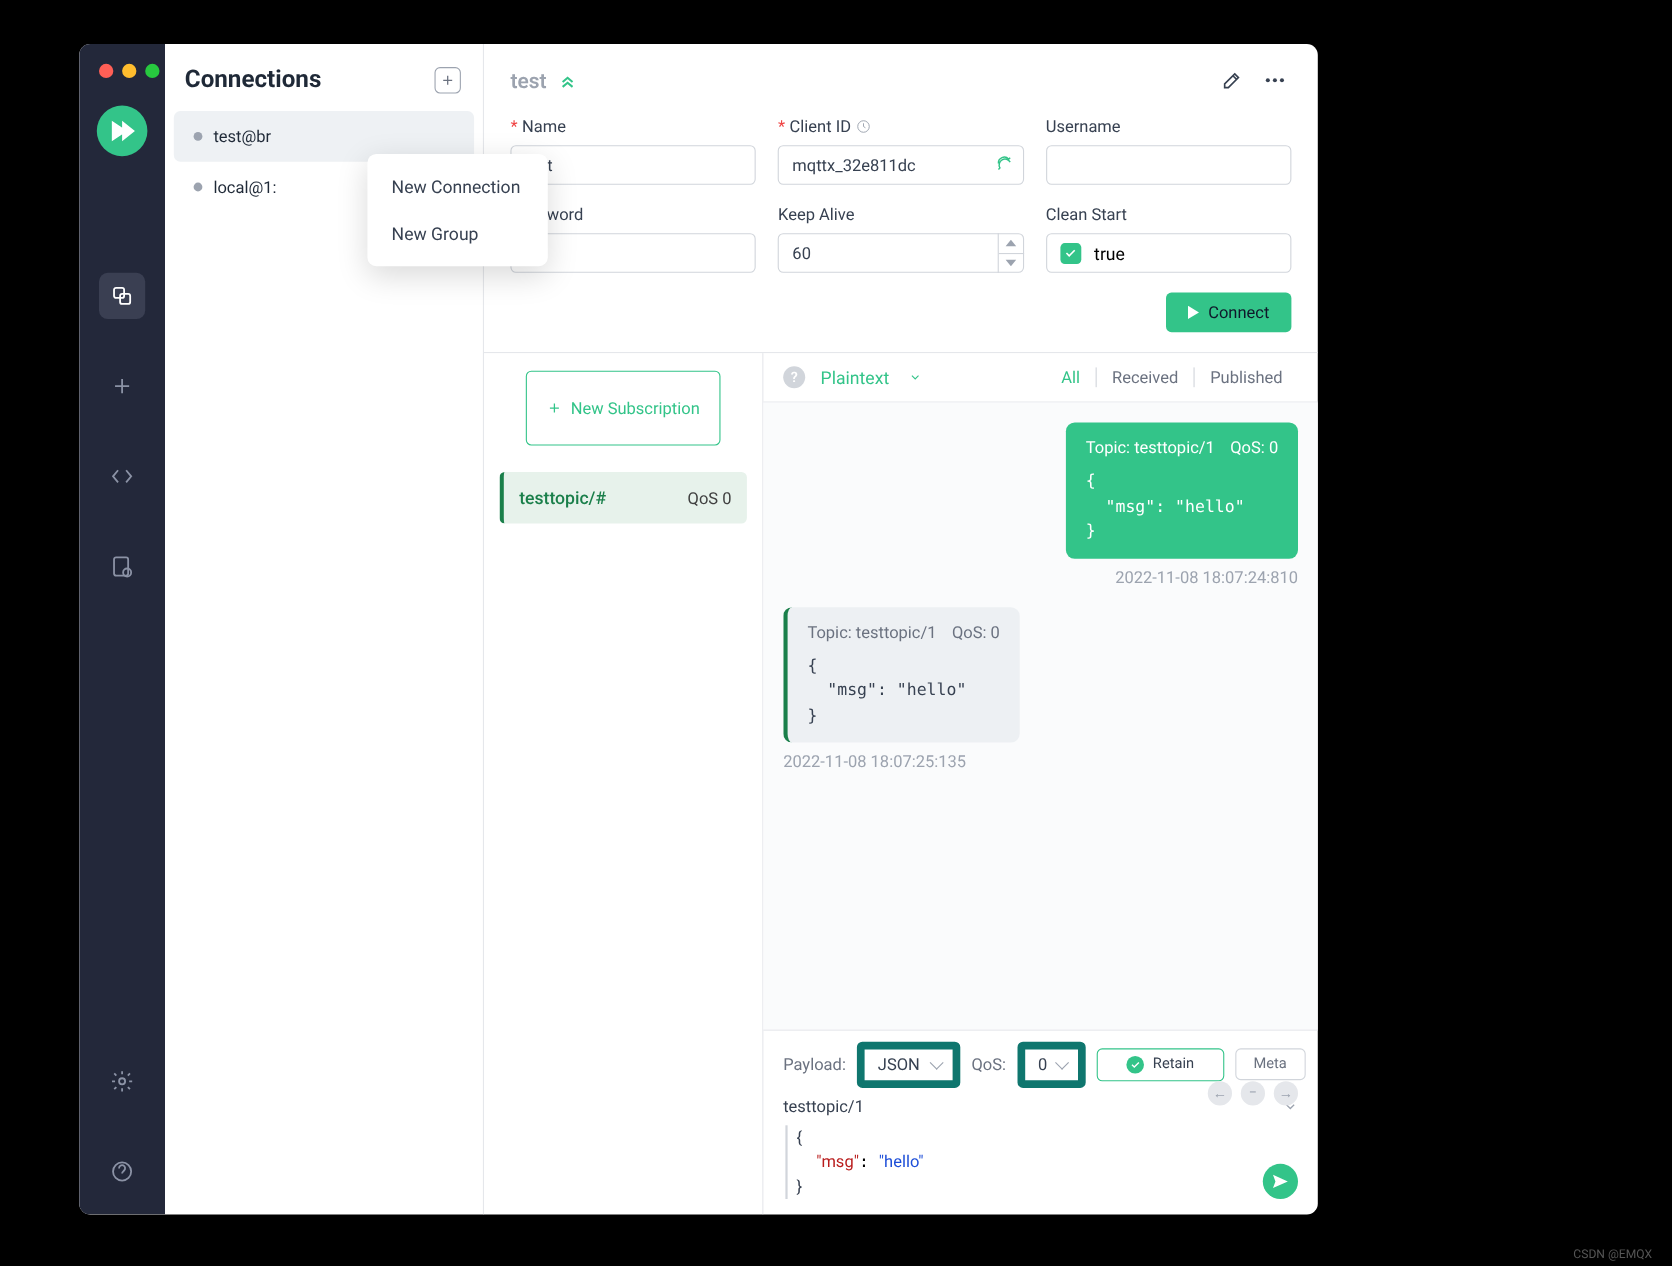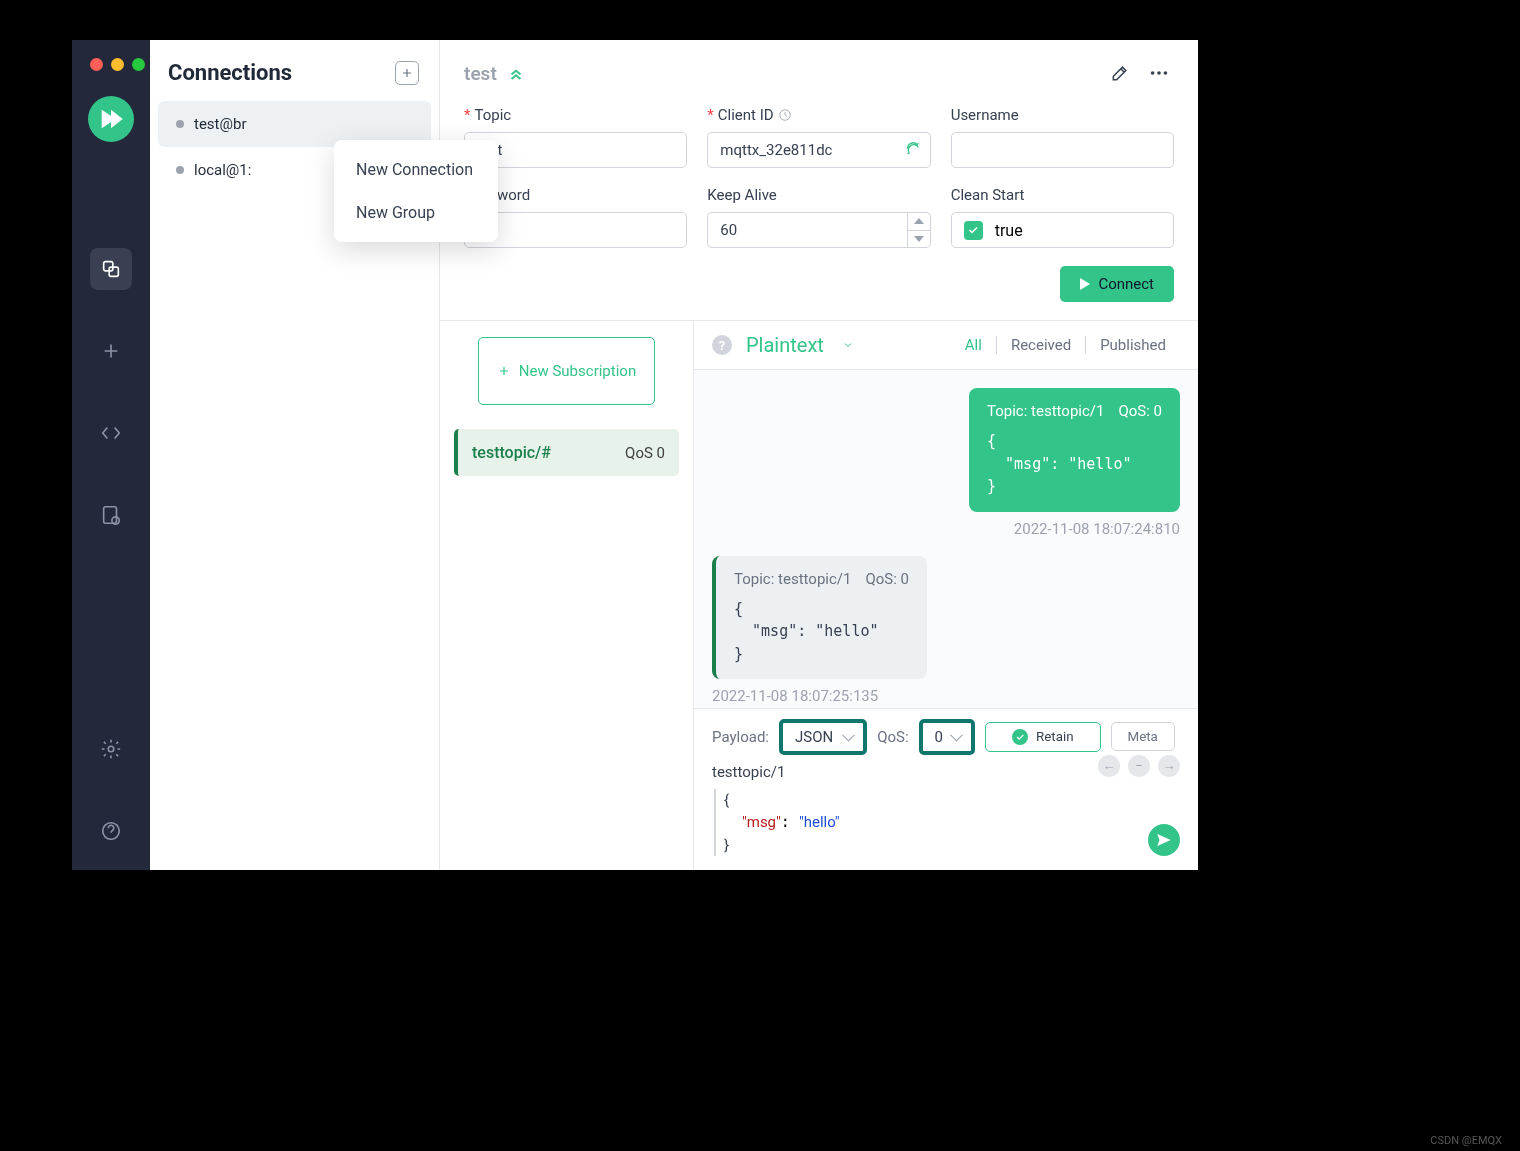--- a/index.html
+++ b/index.html
@@ -1,17 +1,17 @@
 <!DOCTYPE html>
 <html><head>
 <meta charset="utf-8">
 <style>
 * { margin:0; padding:0; box-sizing:border-box; font-family:-apple-system,BlinkMacSystemFont,"Segoe UI",Roboto,sans-serif; }
 body { background:#000; width:1520px; height:1151px; position:relative; }
-.window { position:absolute; left:72px; top:40px; width:1126px; height:830px; background:#fff; border-radius:0; overflow:hidden; box-shadow:0 20px 60px rgba(0,0,0,.3); display:flex; }
+.window { position:absolute; left:72px; top:40px; width:1126px; height:1064px; background:#fff; border-radius:10px; overflow:hidden; box-shadow:0 20px 60px rgba(0,0,0,.3); display:flex; }
 .traffic { position:absolute; left:18px; top:18px; display:flex; gap:8px; z-index:100; }
 .dot { width:13px; height:13px; border-radius:50%; }
 .dot.red{background:#ff5f56}.dot.yellow{background:#ffbd2e}.dot.green{background:#27c93f}
 
 .rail { width:78px; background:#23283a; display:flex; flex-direction:column; align-items:center; padding-top:56px; gap:6px; }
 .logo { width:46px; height:46px; border-radius:50%; background:#33c489; display:flex; align-items:center; justify-content:center; margin-bottom:100px; }
 .logo svg{width:28px;height:28px;fill:#fff}
 .rail-item { width:42px; height:42px; border-radius:8px; display:flex; align-items:center; justify-content:center; cursor:pointer; color:#8b92a5; margin-bottom:34px; }
 .rail-item.active { background:#3a3f52; color:#fff; }
 .rail-item svg{width:22px;height:22px;stroke:currentColor;fill:none;stroke-width:1.8}
@@ -52,41 +52,41 @@
 .workspace { flex:1; display:flex; min-height:0; border-top:1px solid #e5e7eb; }
 .sub-panel { width:254px; border-right:1px solid #e5e7eb; padding:16px 14px; }
 .new-sub { border:1px solid #33c489; color:#33c489; background:#fff; border-radius:5px; padding:24px 18px; font-size:15px; display:flex; align-items:center; gap:8px; margin:0 auto 24px; cursor:pointer; }
 .sub-item { background:#e7f2eb; border-left:4px solid #1a7f4a; border-radius:5px; padding:14px 14px; display:flex; justify-content:space-between; align-items:center; }
 .sub-topic { color:#1a7f4a; font-size:16px; font-weight:500; }
 .sub-qos { color:#404040; font-size:15px; }
 
 .msg-area { flex:1; display:flex; flex-direction:column; min-width:0; }
 .msg-head { display:flex; align-items:center; padding:12px 18px; gap:14px; border-bottom:1px solid #e5e7eb; }
 .help-ic{width:20px;height:20px;border-radius:50%;background:#d1d5db;color:#fff;display:flex;align-items:center;justify-content:center;font-size:13px;font-weight:600}
-.format-sel { color:#33c489; font-size:20px; display:flex; align-items:center; gap:18px; cursor:pointer; }
+.format-sel { color:#33c489; font-size:16px; display:flex; align-items:center; gap:18px; cursor:pointer; }
 .msg-head-spacer{flex:1}
 .filter-tabs { display:flex; font-size:15px; }
 .filter-tab { padding:0 14px; color:#6b7280; cursor:pointer; border-right:1px solid #d1d5db; }
 .filter-tab:last-child{border-right:none}
 .filter-tab.active{color:#33c489}
 .msg-list { flex:1; overflow-y:auto; padding:18px; background:#fafbfc; }
 .msg-row { display:flex; margin-bottom:8px; }
 .msg-row.out { justify-content:flex-end; }
 .bubble { border-radius:8px; padding:14px 18px; max-width:240px; font-size:15px; }
 .bubble.out { background:#33c489; color:#fff; }
 .bubble.in { background:#edf0f3; color:#374151; border-left:4px solid #1a7f4a; }
 .bubble-head { display:flex; justify-content:space-between; gap:14px; margin-bottom:10px; font-size:15px;align-items:center; }
 .bubble.in .bubble-head{color:#6b7280}
 .bubble-body { font-family:"SF Mono",Menlo,monospace; font-size:15px; white-space:pre; line-height:1.5; }
 .ts { font-size:15px; color:#9ca3af; margin-bottom:18px; }
 .ts.out{text-align:right}
 
 .composer { border-top:1px solid #e5e7eb; padding:10px 18px 14px; display:flex; flex-direction:column; gap:8px; position:relative; }
 .comp-row1 { display:flex; align-items:center; gap:10px; font-size:15px; color:#6b7280; }
-.sel { border:4px solid #0f766e; border-radius:5px; padding:5px 30px 5px 12px; font-size:15px; color:#374151; background:#fff; position:relative; cursor:pointer; }
+.sel { border:7px solid #0f766e; border-radius:5px; padding:5px 30px 5px 12px; font-size:15px; color:#374151; background:#fff; position:relative; cursor:pointer; }
 .sel::after{content:"";position:absolute;right:10px;top:50%;width:8px;height:8px;border-right:1.5px solid #9ca3af;border-bottom:1.5px solid #9ca3af;transform:translateY(-70%) rotate(45deg)}
 .retain-btn { border:1px solid #33c489; border-radius:5px; padding:6px 26px; display:flex; align-items:center; gap:8px; color:#374151; cursor:pointer; background:#fff; }
 .retain-chk{width:16px;height:16px;border-radius:50%;background:#33c489;display:flex;align-items:center;justify-content:center;color:#fff}
 .meta-btn { border:1px solid #d1d5db; border-radius:5px; padding:6px 16px; color:#6b7280; cursor:pointer; background:#fff; }
 .topic-row { display:flex; align-items:center; justify-content:space-between; color:#374151; font-size:15px; }
 .chev{width:14px;height:14px;stroke:#9ca3af;fill:none;stroke-width:2}
 .editor { font-family:"SF Mono",Menlo,monospace; font-size:15px; line-height:1.5; border-left:2px solid #d1d5db; padding-left:8px; margin-left:2px; }
 .editor .brace{color:#374151}
 .editor .key{color:#b91c1c}
 .editor .str{color:#1d4ed8}
@@ -192,21 +192,21 @@
             <circle cx="12" cy="12" r="2"></circle>
             <circle cx="19" cy="12" r="2"></circle>
           </svg>
       </span>
     </div>
 
     <div class="form">
       <div class="field">
         <label>
             <span class="req">*</span>
-            <span>Topic</span>
+            <span>Name</span>
           </label>
         <input class="inp" value="test" style="">
       </div>
       <div class="field">
         <label>
             <span class="req">*</span>
             <span>Client ID</span>
           <svg class="clock-ic" viewBox="0 0 24 24">
               <circle cx="12" cy="12" r="9"></circle>
               <path d="M12 7v5l3 2"></path>

